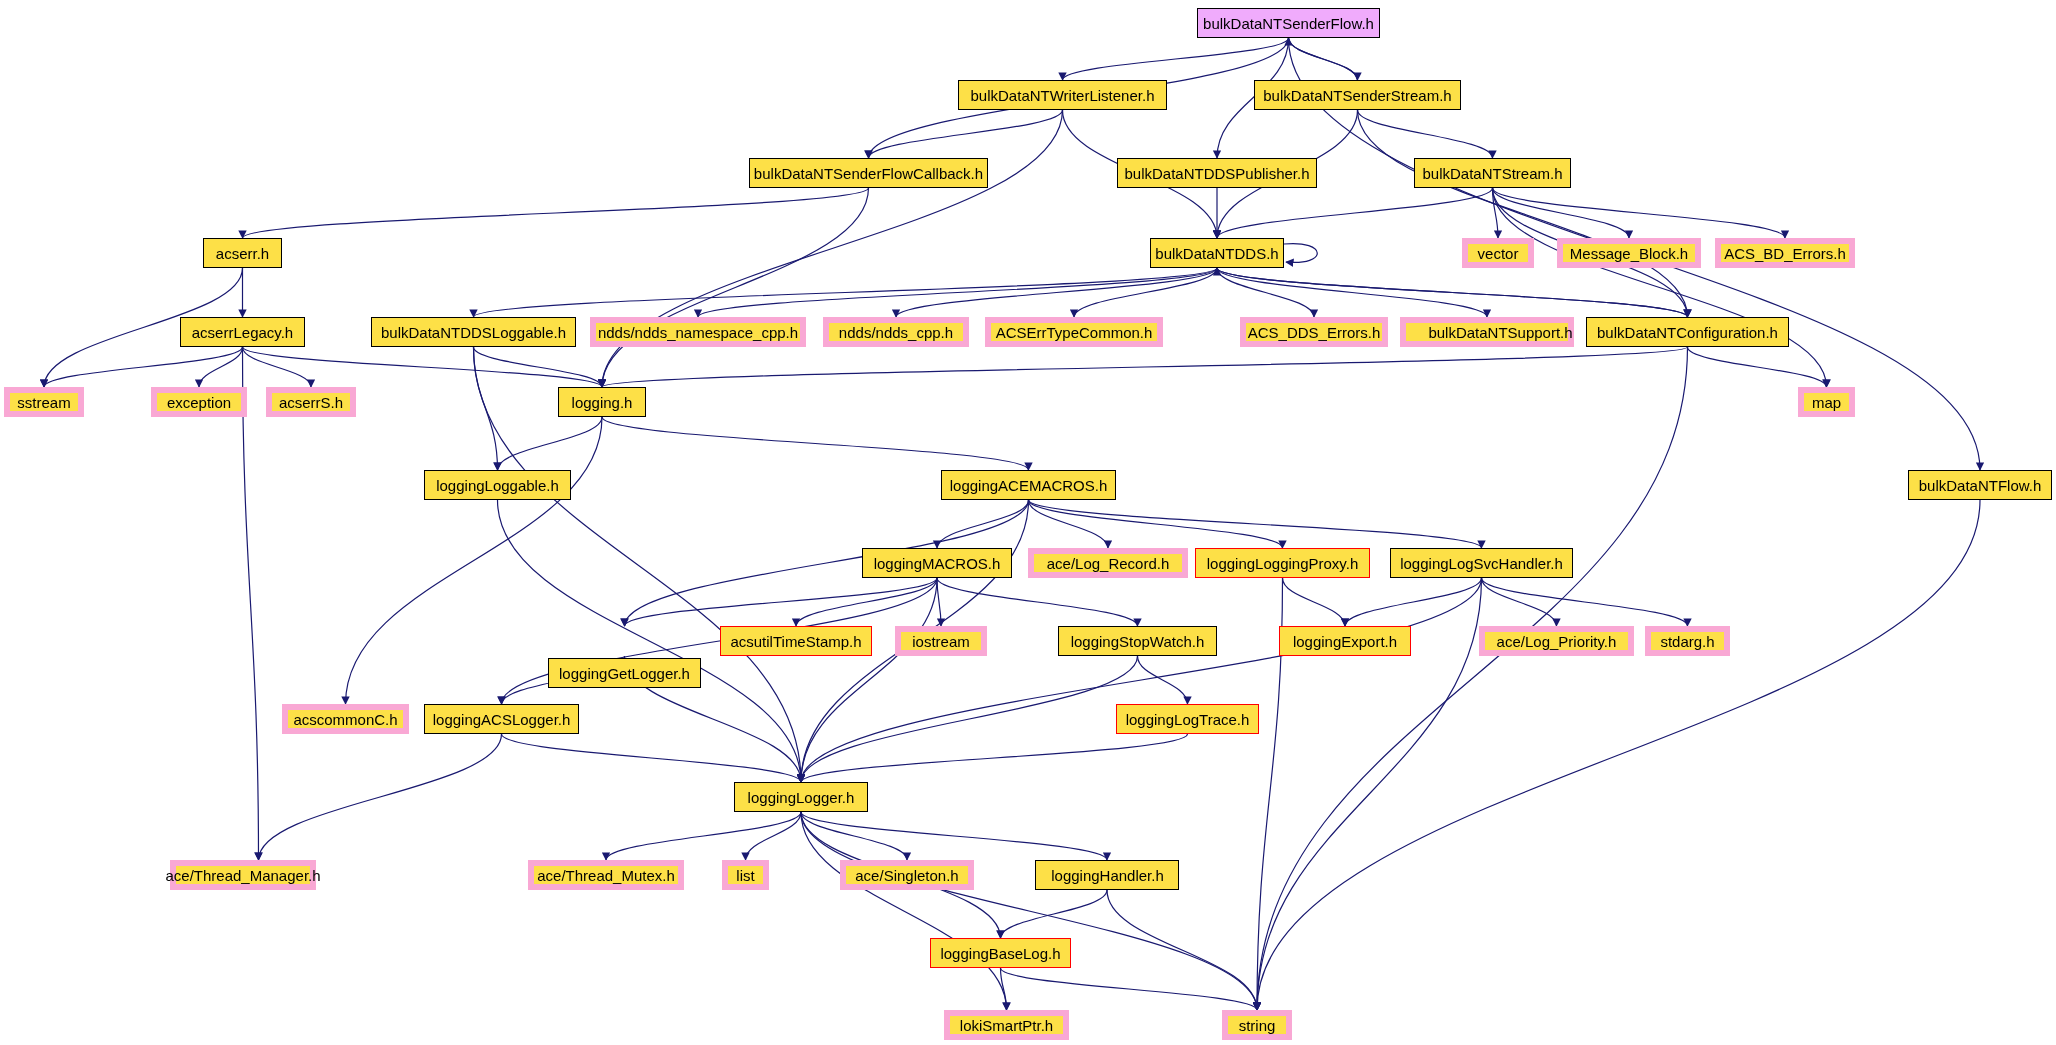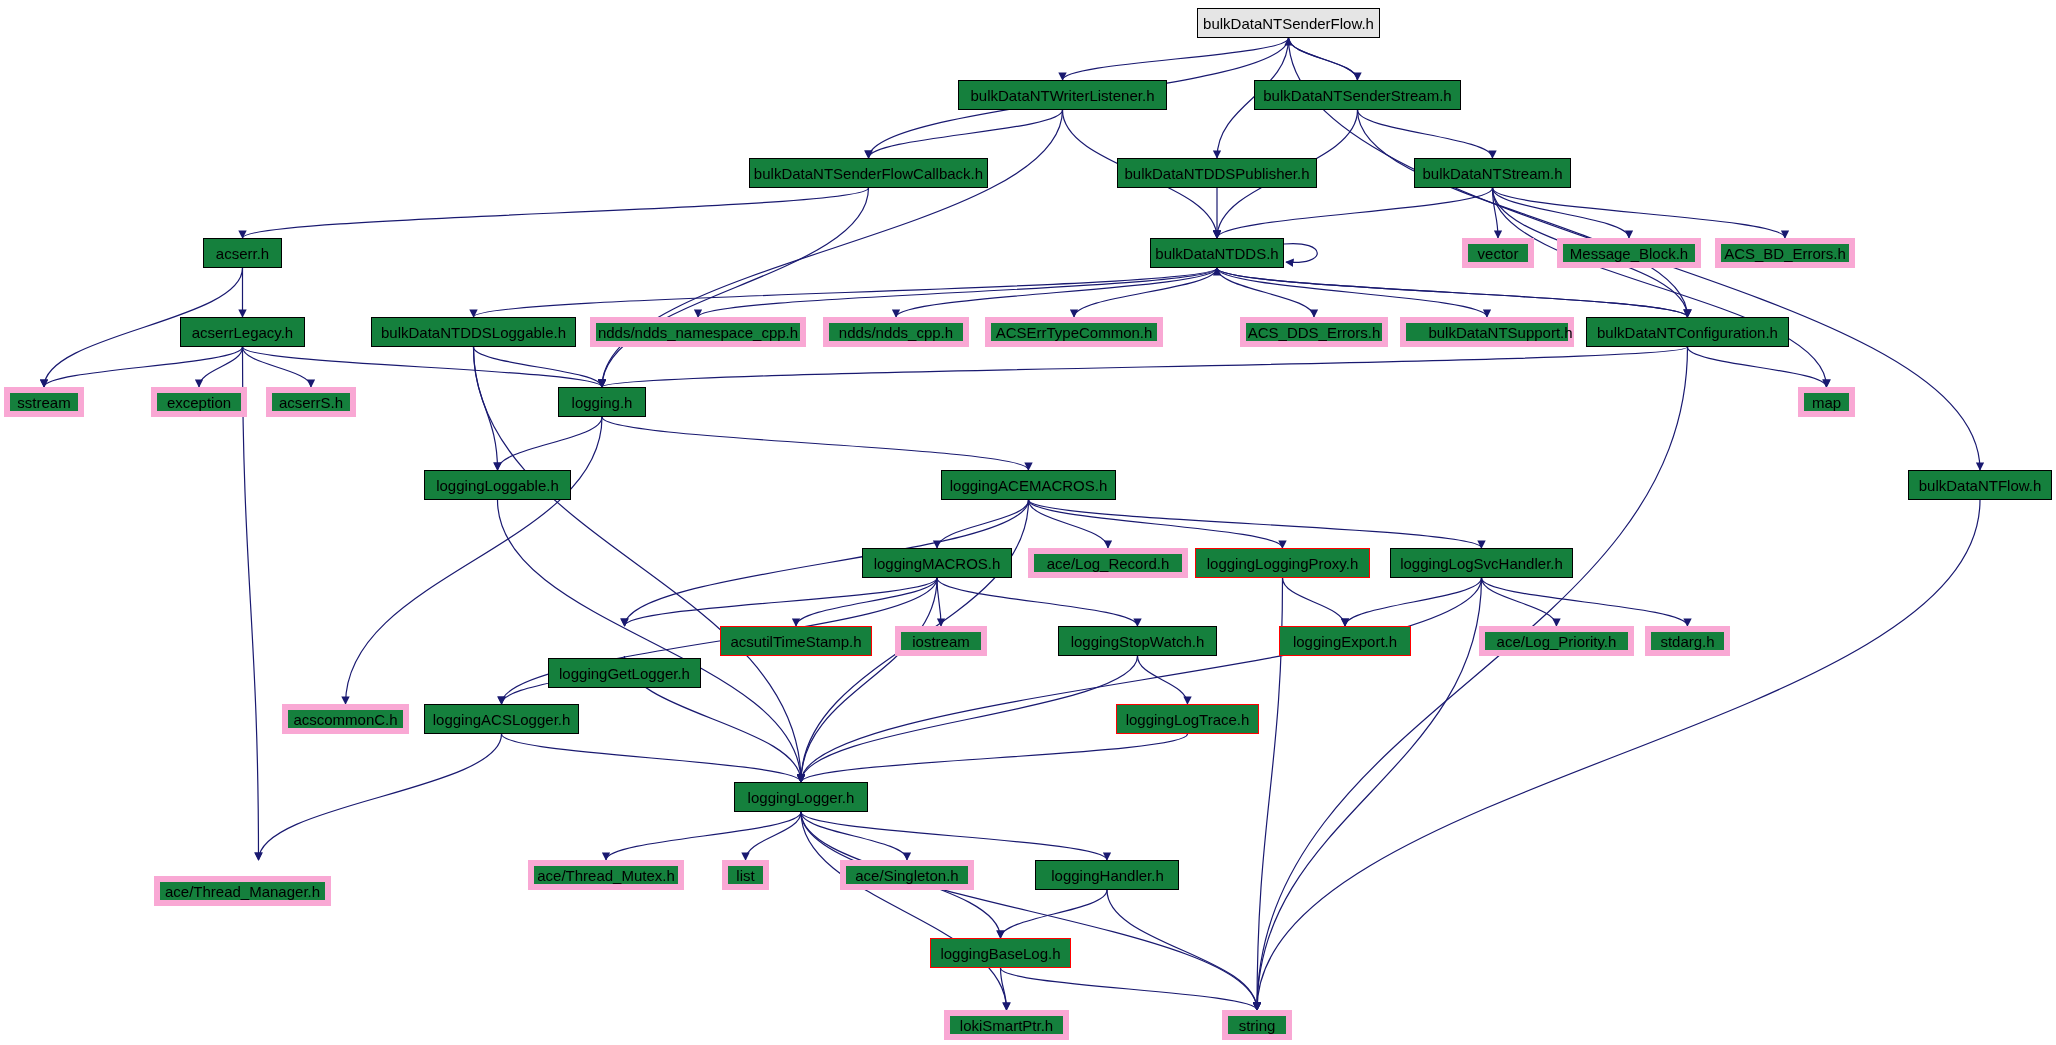--- a/index.html
+++ b/index.html
@@ -12,33 +12,33 @@
     overflow:hidden;
   }
   #edges{position:absolute;left:0;top:0;width:2056px;height:1045px;}
   .node{
     position:absolute;
     box-sizing:border-box;
     display:flex;
     align-items:center;
     justify-content:center;
     height:30px;
-    background:#15803d;
+    background:#fde047;
     border:1px solid #000000;
     font-size:15px;
     line-height:15px;
     color:#000000;
     white-space:nowrap;
     padding:0 9px;
     cursor:pointer;
     z-index:5;
   }
   .node.sys{border:6px solid #f9a8d4;}
   .node.red{border:1px solid #ff0000;}
-  .node.root{background:#e5e5e5;border:1px solid #000000;}
+  .node.root{background:#f0abfc;border:1px solid #000000;}
 </style>
 </head>
 <body>
 
 <div id="graph">
   <svg id="edges" viewBox="0 0 2056 1045" preserveAspectRatio="none">
     <defs>
       <marker id="arrow" viewBox="0 0 10 10" refX="9" refY="5" markerWidth="7" markerHeight="7" orient="auto-start-reverse">
         <path d="M 0 0 L 10 5 L 0 10 z" fill="#191970"></path>
       </marker>
@@ -251,21 +251,21 @@
       </div>
       <div class="node" style="left: 424px; top: 704px; width: 155px;">
         <span>loggingACSLogger.h</span>
       </div>
       <div class="node red" style="left: 1116px; top: 704px; width: 143px;">
         <span>loggingLogTrace.h</span>
       </div>
       <div class="node" style="left: 734px; top: 782px; width: 134px;">
         <span>loggingLogger.h</span>
       </div>
-      <div class="node sys" style="left: 154px; top: 860px; width: 177px; margin-top: 16px;">
+      <div class="node sys" style="left: 170px; top: 860px; width: 146px;">
         <span>ace/Thread_Manager.h</span>
       </div>
       <div class="node sys" style="left: 528px; top: 860px; width: 156px;">
         <span>ace/Thread_Mutex.h</span>
       </div>
       <div class="node sys" style="left: 722px; top: 860px; width: 47px;">
         <span>list</span>
       </div>
       <div class="node sys" style="left: 840px; top: 860px; width: 134px;">
         <span>ace/Singleton.h</span>

